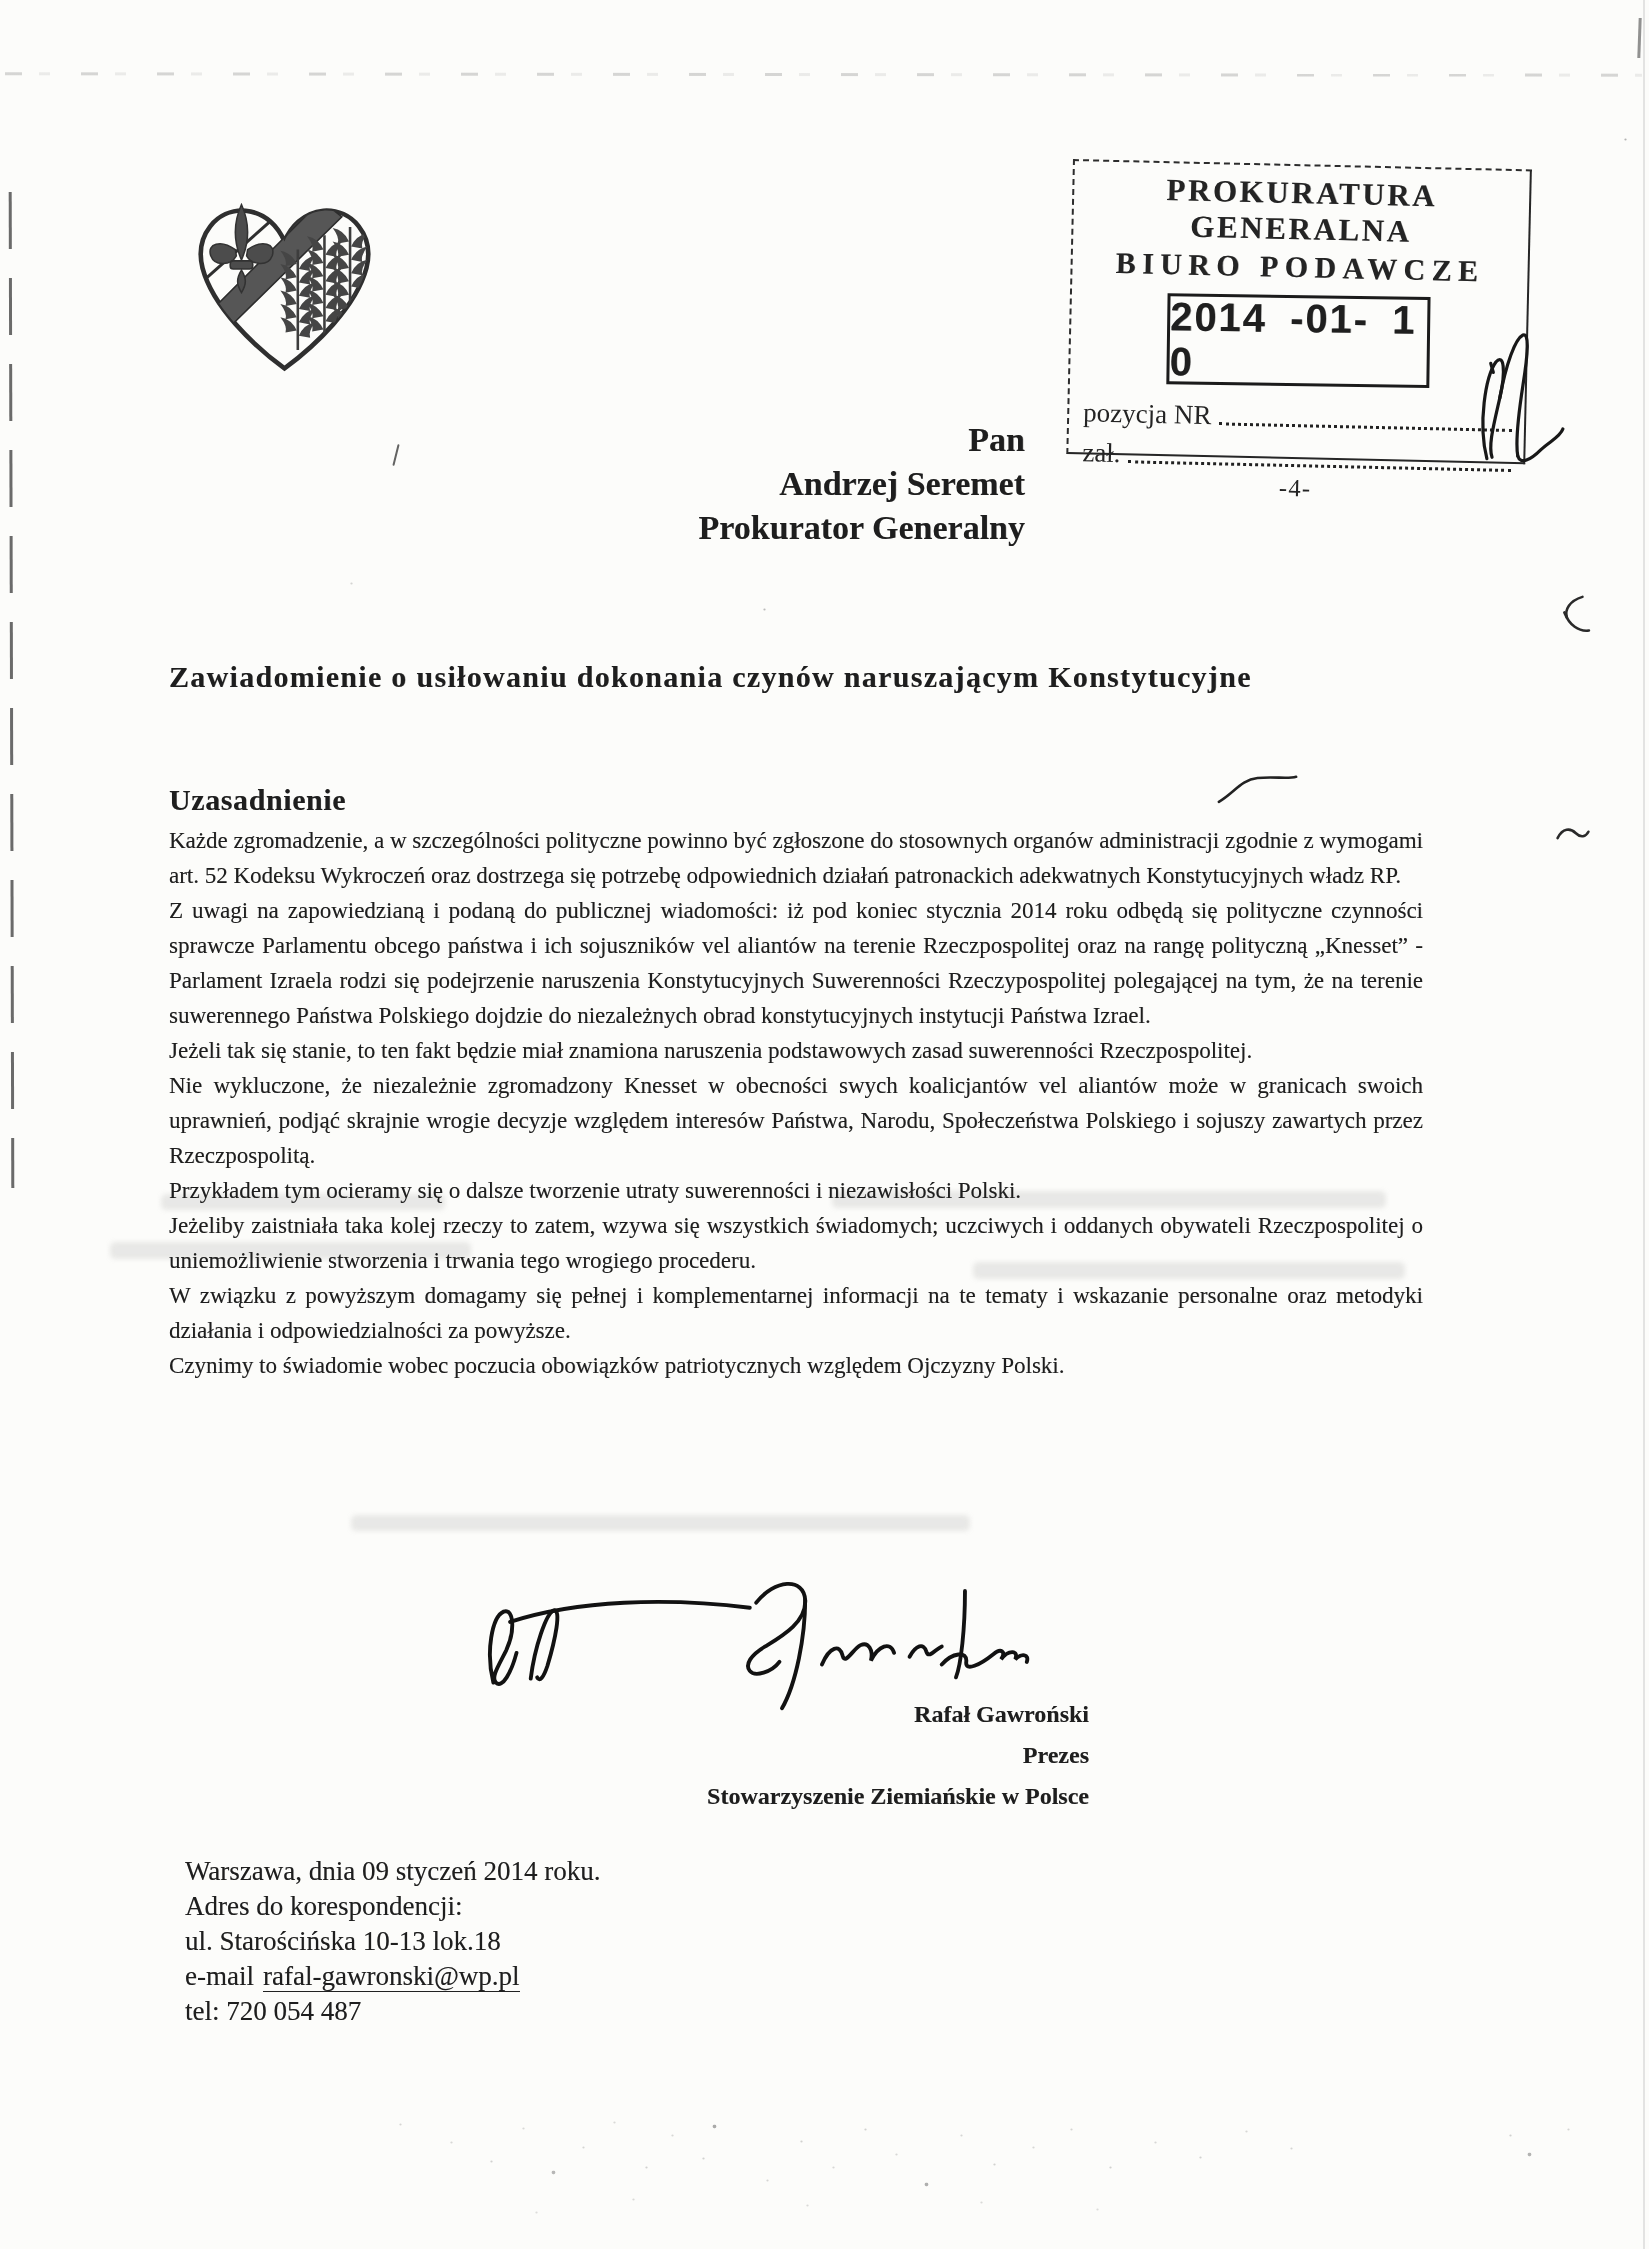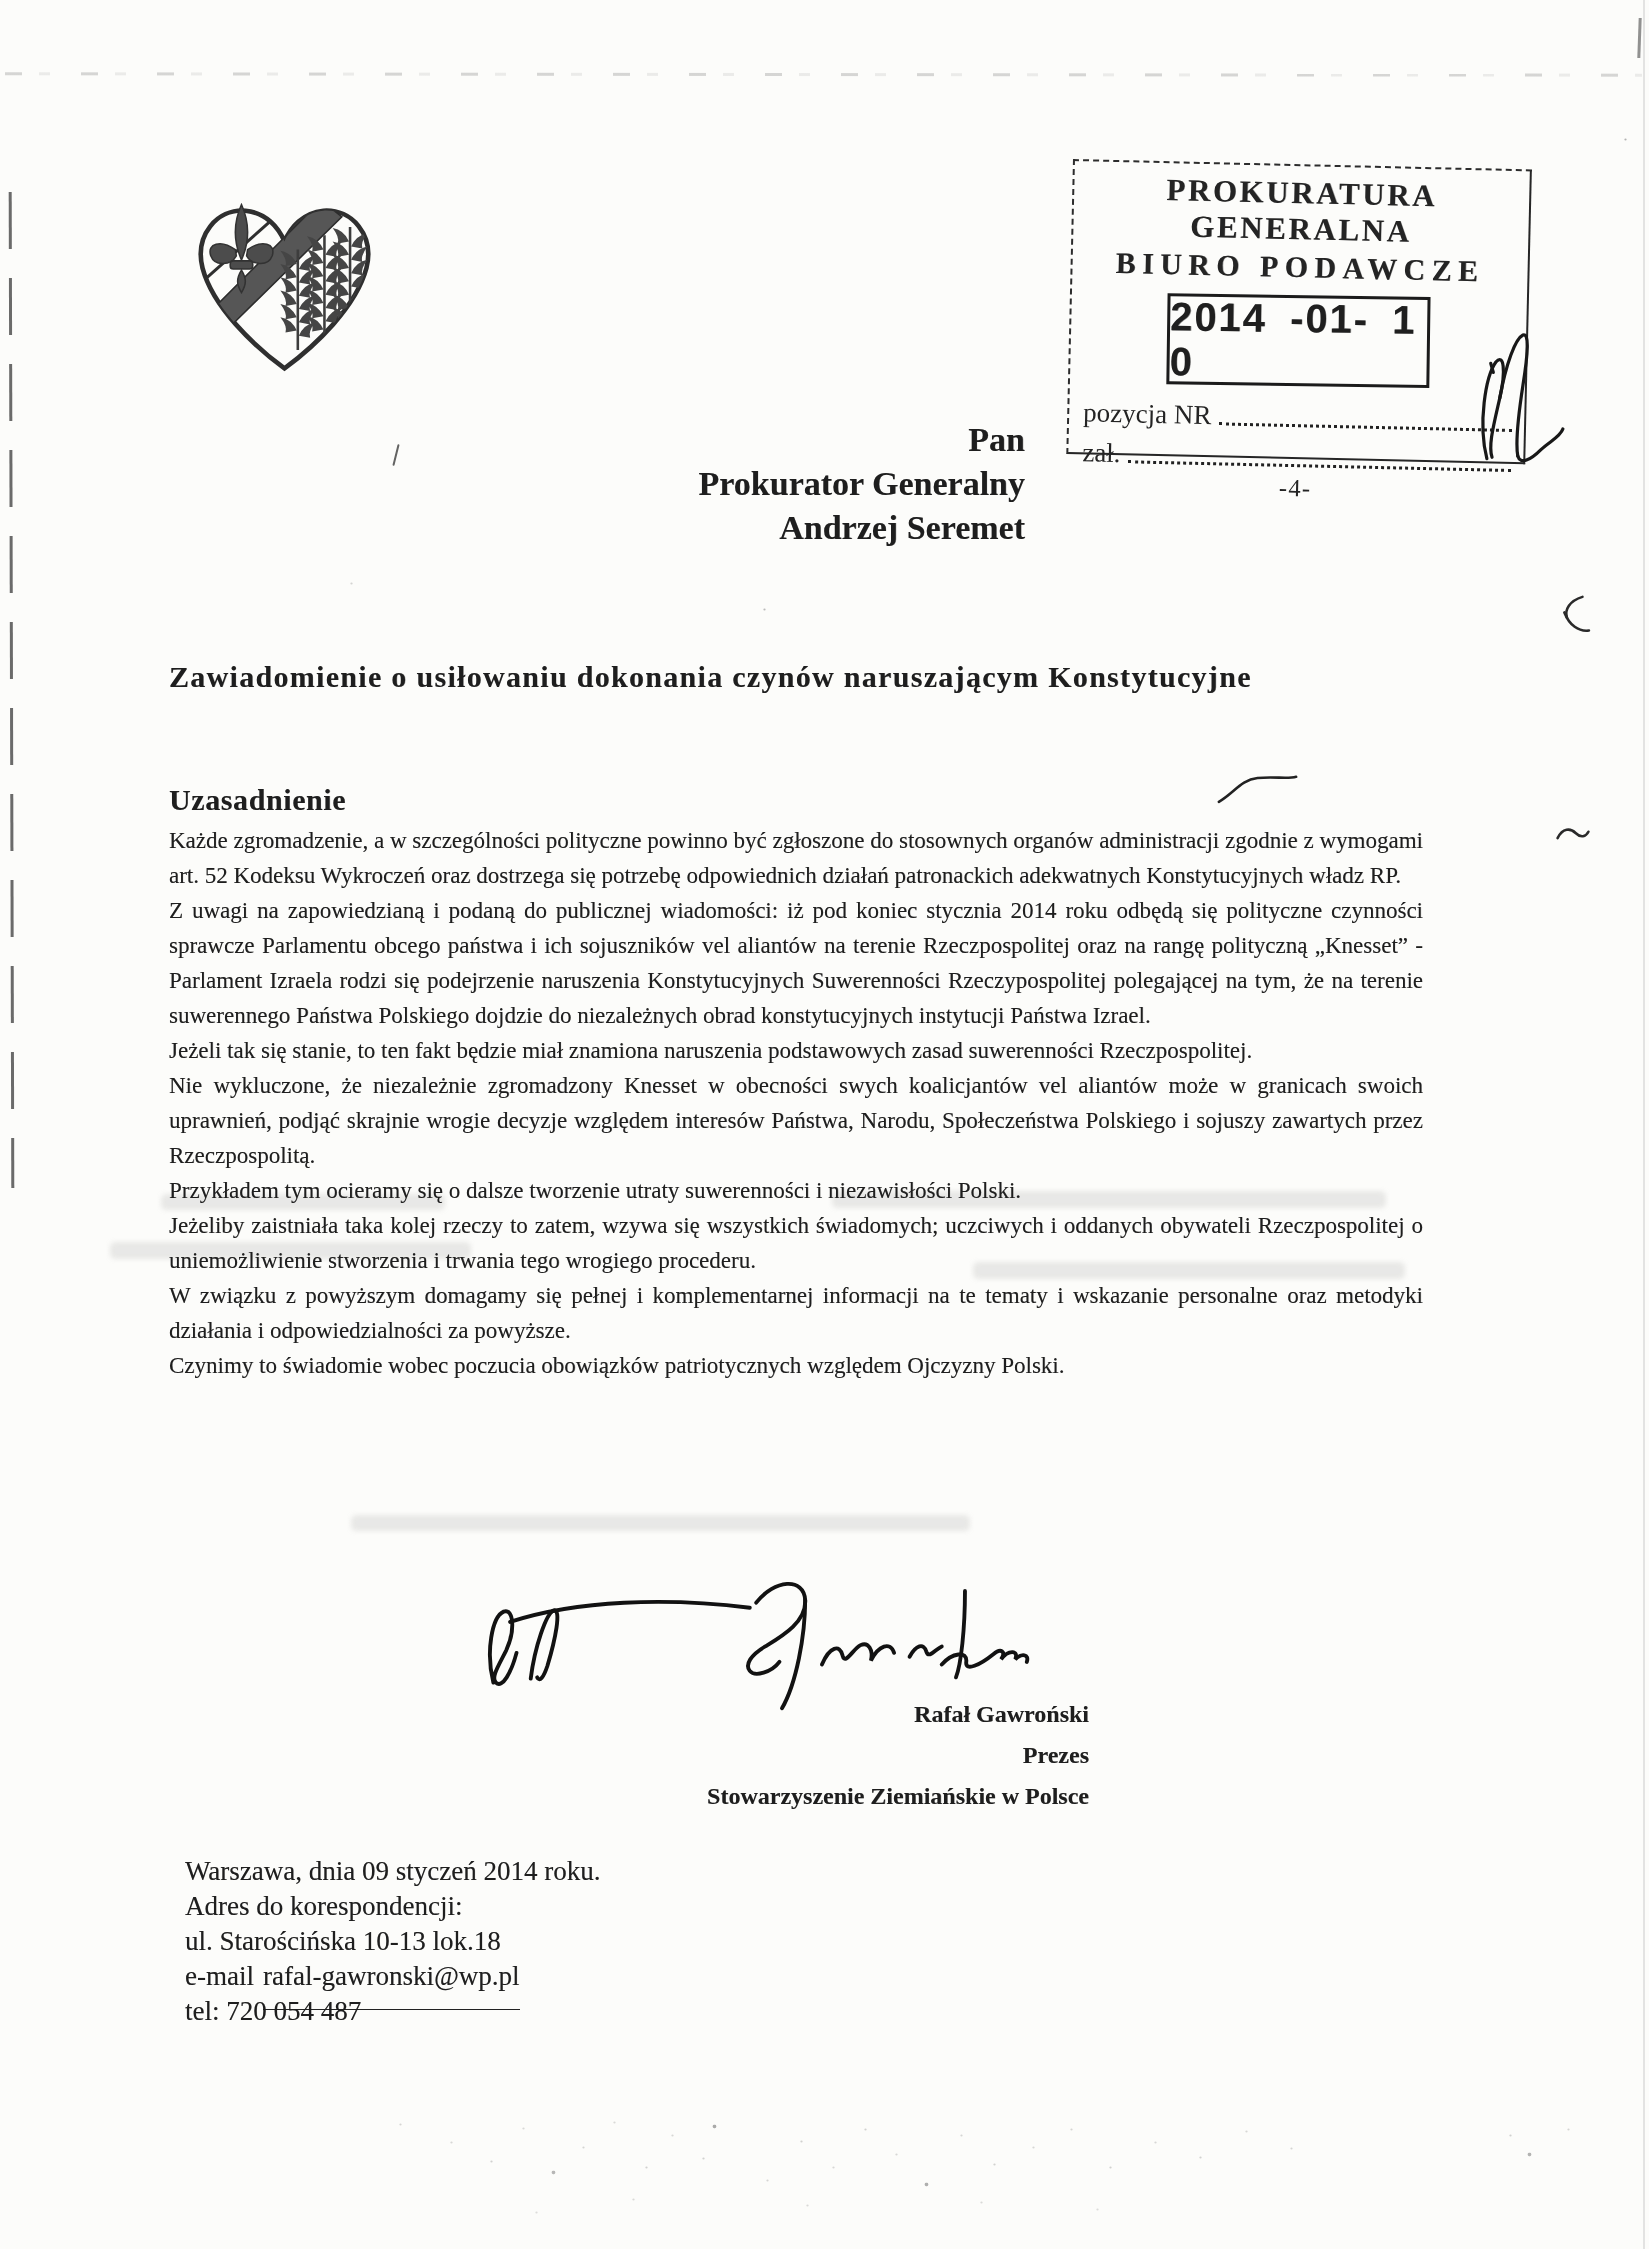--- a/index.html
+++ b/index.html
@@ -107,21 +107,21 @@
   .bodytext p{margin:0;}
   .signature-svg{position:absolute;left:474px;top:1574px;width:567px;height:141px;}
   .signer{
     position:absolute;left:509px;top:1694px;width:580px;
     text-align:right;font-weight:bold;font-size:24px;line-height:41px;
   }
   .footer{
     position:absolute;left:185px;top:1854px;width:774px;
     font-size:27px;line-height:35px;
   }
-  .footer .email{margin-left:9px;border-bottom:1.9px solid #222;padding-bottom:18px;}
+  .footer .email{margin-left:9px;border-bottom:1.9px solid #222;padding-bottom:0;}
 </style>
 </head>
 <body>
 
 <div class="page">
 
   <div class="noise-top"></div>
   <div class="edge-line-left"></div>
   <div class="edge-line-right"></div>
   <div class="tick-top-right"></div>
@@ -220,22 +220,22 @@
     <g fill="none" stroke="#181818" stroke-width="5" stroke-linecap="round">
       <path d="M34,204 C20,150 32,76 48,54 C60,40 64,66 54,110 C44,154 36,184 42,202"></path>
       <path d="M54,110 C64,56 78,18 90,12 C100,8 98,40 90,90 C82,142 78,178 82,200"></path>
       <path d="M82,200 C86,214 102,206 118,190 C132,177 148,170 152,158"></path>
       <path d="M44,70 L40,56"></path>
     </g>
   </svg>
 
   <div class="recipient ink">
     <div>Pan</div>
+    <div>Andrzej Seremet</div>
     <div>Prokurator Generalny</div>
-    <div>Andrzej Seremet</div>
   </div>
 
   <div class="subject ink">
     <div>Zawiadomienie o usiłowaniu dokonania czynów naruszającym Konstytucyjne</div>
   </div>
 
   <svg class="pen-mark" style="left:1215px;top:772px;width:85px;height:34px;" viewBox="0 0 132 52">
     <path d="M6,46 C30,32 40,12 66,9 C92,6 112,11 126,7" fill="none" stroke="#222" stroke-width="4" stroke-linecap="round"></path>
   </svg>
 

